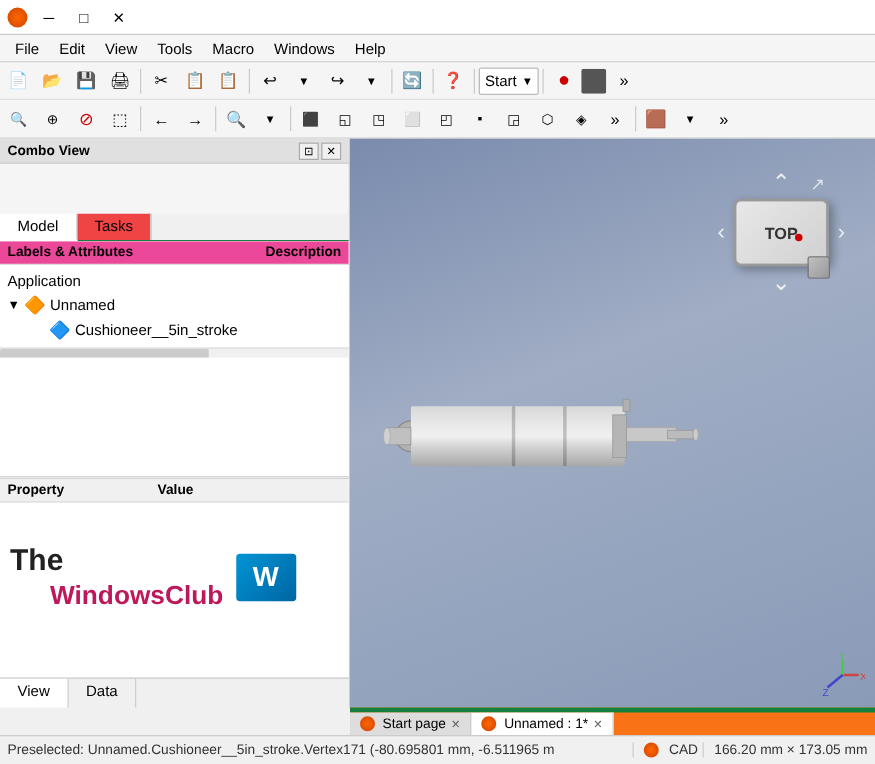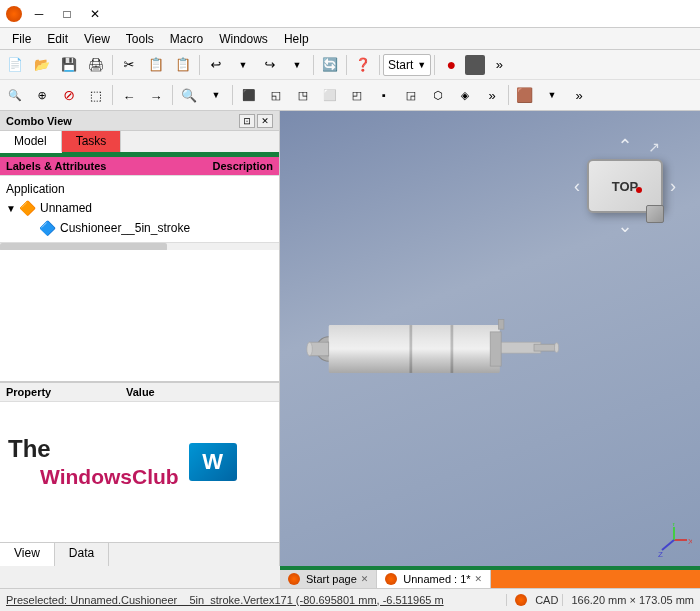--- a/index.html
+++ b/index.html
@@ -25,21 +25,21 @@
     .tb-dropdown-arrow { margin-left: 4px; font-size: 9px; }
 
     
     .main-area { display: flex; height: calc(611px - 28px - 22px - 60px - 24px - 22px); }
 
     
     .sidebar { width: 280px; min-width: 280px; background: #f5f5f5; border-right: 1px solid #ccc; display: flex; flex-direction: column; height: 100%; }
     .combo-header { display: flex; align-items: center; justify-content: space-between; background: #e0e0e0; border-bottom: 1px solid #ccc; padding: 2px 6px; font-size: 11px; font-weight: bold; height: 20px; gap: 24px; }
     .combo-header-controls { display: flex; gap: 2px; }
     .combo-ctrl-btn { width: 16px; height: 14px; border: 1px solid #aaa; background: #f0f0f0; font-size: 9px; cursor: pointer; display: flex; align-items: center; justify-content: center; }
-    .combo-tabs { display: flex; border-bottom: 5px solid #15803d; background: #f0f0f0; }
+    .combo-tabs { display: flex; border-bottom: 1px solid #15803d; background: #f0f0f0; margin-top: 40px; }
     .combo-tab { padding: 3px 14px; cursor: pointer; font-size: 12px; border-right: 1px solid #ccc; background: #ef4444; }
     .combo-tab.active { background: white; border-bottom: 2px solid white; margin-bottom: -1px; }
 
     
     .tree-panel { flex: 1; background: white; overflow: auto; border-bottom: 1px solid #ccc; }
     .tree-header { display: flex; justify-content: space-between; padding: 3px 6px; background: #ec4899; border-bottom: 1px solid #ddd; font-size: 11px; font-weight: bold; }
     .tree-content { padding: 4px 6px; }
     .tree-item { display: flex; align-items: center; padding: 2px 0; font-size: 12px; cursor: pointer; }
     .tree-expand { width: 14px; font-size: 10px; }
     .tree-icon { width: 16px; height: 16px; margin-right: 4px; display: flex; align-items: center; justify-content: center; font-size: 14px; }
@@ -71,21 +71,21 @@
     .viewport { flex: 1; background: linear-gradient(160deg, #7a8bad 0%, #a0adc4 40%, #8a9bb8 100%); position: relative; overflow: hidden; }
 
     
     .nav-cube { position: absolute; top: 20px; right: 20px; width: 110px; height: 110px; }
 
     
     .obj-area { position: absolute; top: 60px; left: 20px; right: 140px; bottom: 40px; display: flex; align-items: center; justify-content: center; }
 
     
     .status-bar { height: 22px; background: #f0f0f0; border-top: 1px solid #ccc; display: flex; align-items: center; padding: 0 6px; font-size: 11px; color: #333; }
-    .status-text { flex: 1; overflow: hidden; white-space: nowrap; text-overflow: ellipsis; text-decoration: underline; }
+    .status-text { flex: 1; overflow: hidden; white-space: nowrap; text-overflow: ellipsis; }
     .status-cad { display: flex; align-items: center; gap: 4px; border-left: 1px solid #ccc; padding-left: 8px; margin-left: 4px; }
     .status-dim { border-left: 1px solid #ccc; padding-left: 8px; margin-left: 4px; }
 
     
     .viewport-tabs { height: 22px; background: #f97316; border-top: 4px solid #15803d; display: flex; align-items: stretch; }
     .vp-tab { display: flex; align-items: center; padding: 0 8px; cursor: pointer; font-size: 11px; border-right: 1px solid #ccc; background: #ddd; gap: 4px; }
     .vp-tab.active { background: white; }
     .vp-tab-close { font-size: 9px; cursor: pointer; color: #666; }
 
     

